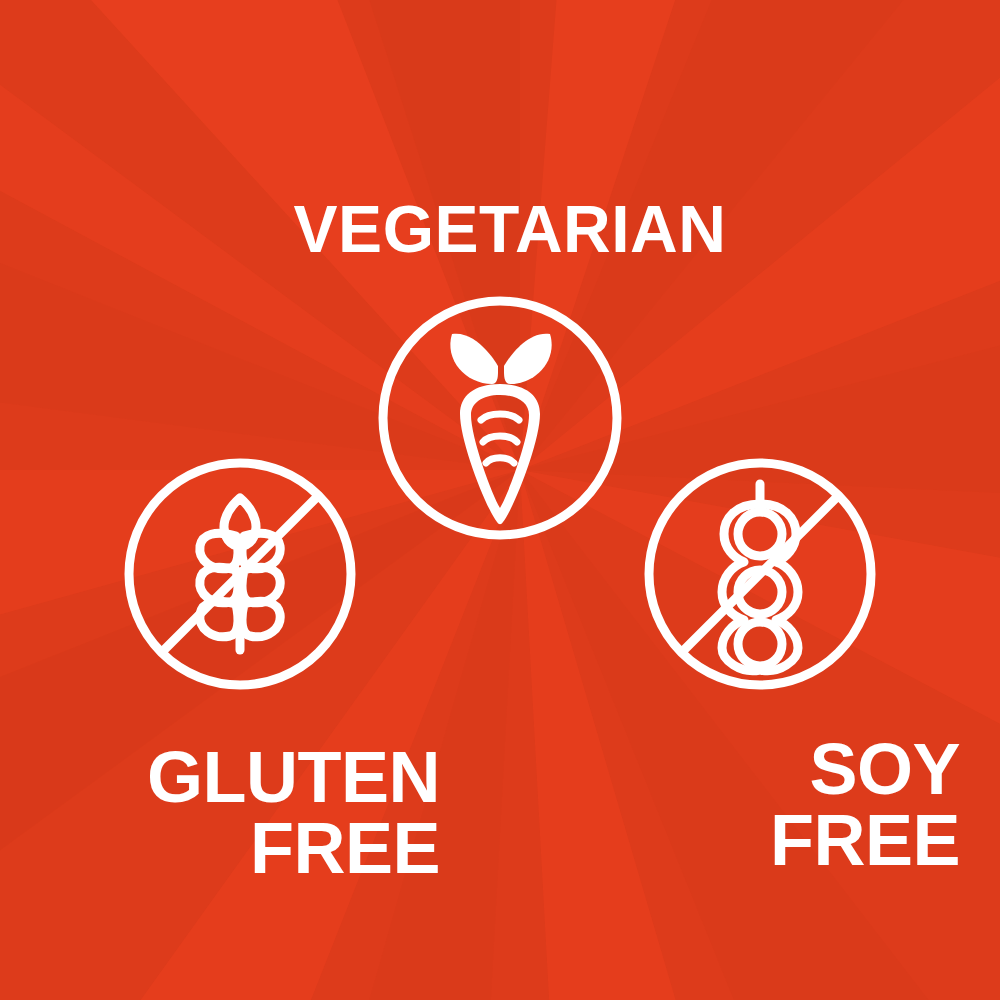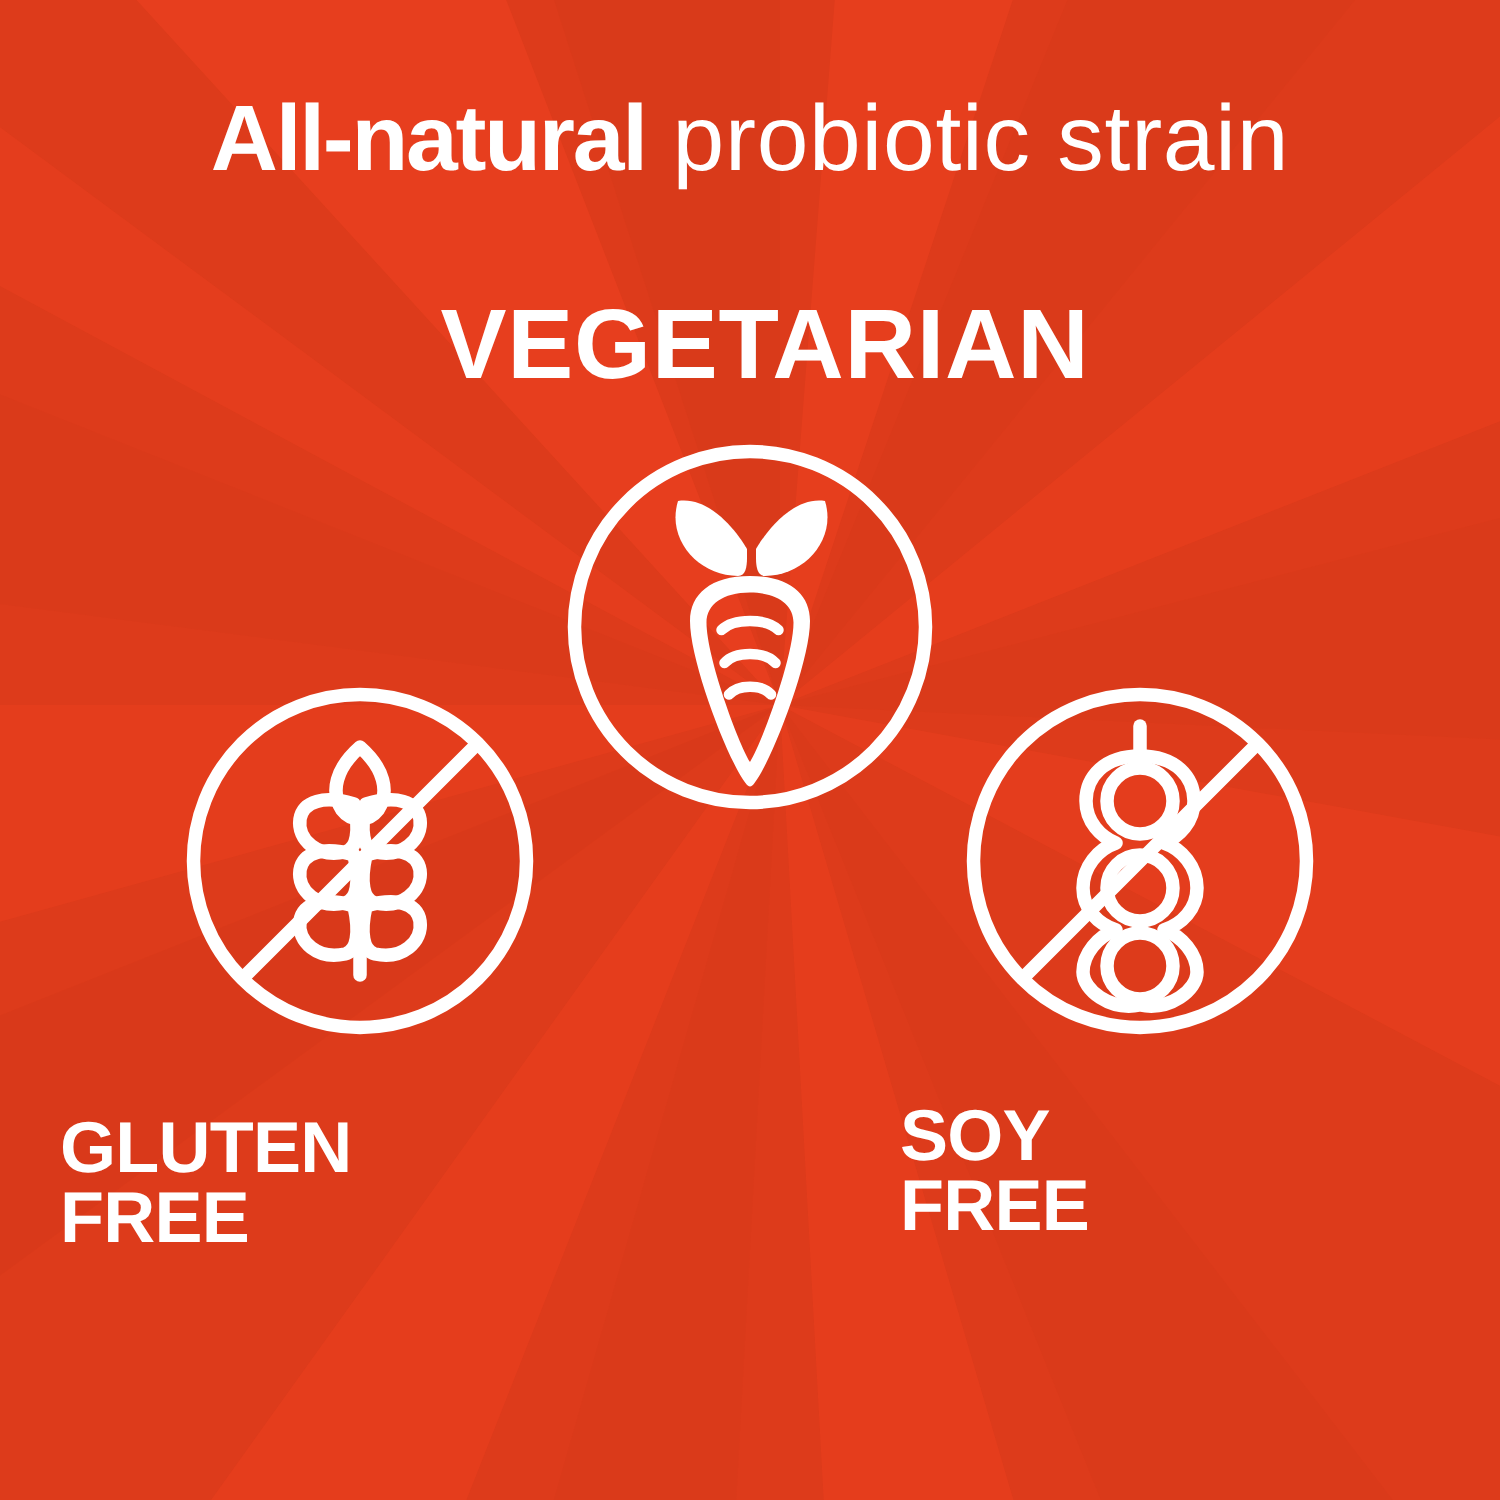--- a/index.html
+++ b/index.html
@@ -78,25 +78,25 @@
   .badge svg { display: block; }
 
   .badge-vegetarian { left: 374px; top: 292px; width: 252px; height: 252px; }
   .badge-gluten     { left: 120px; top: 454px; width: 240px; height: 240px; }
   .badge-soy        { left: 640px; top: 454px; width: 240px; height: 240px; }
 
   
   .badge-label {
     position: absolute;
     color: #FFFFFF;
-    font-size: 48px;
+    font-size: 72px;
     font-weight: 700;
     line-height: 0.98;
     letter-spacing: -0.5px;
-    text-align: left;
+    text-align: right;
     white-space: pre-line;
   }
   .label-gluten { left: 40px;  top: 742px; width: 400px; }
   .label-soy    { left: 600px; top: 734px; width: 360px; }
 </style>
 </head>
 <body>
 
 <div class="poster">
 
@@ -117,23 +117,20 @@
       <polygon points="520,470 90,1560 -260,1560" fill="#EF4120" opacity="0.45"></polygon>
       <polygon points="520,470 -560,1260 -560,900" fill="#D6391A" opacity="0.48"></polygon>
       <polygon points="520,470 -560,770 -560,470" fill="#EF4120" opacity="0.42"></polygon>
       <polygon points="520,470 -560,330 -560,40" fill="#D6391A" opacity="0.45"></polygon>
       <polygon points="520,470 -560,-110 -560,-330" fill="#EF4120" opacity="0.40"></polygon>
     </g>
   </svg>
 
   <div class="content">
 
-    <div class="headline">
-      <span class="strong">All-natural</span><span class="light"> probiotic strain</span>
-    </div>
 
     <div class="veg-title">VEGETARIAN</div>
 
     <div class="badge badge-vegetarian">
       <svg viewBox="0 0 252 252">
         <circle cx="126" cy="126" r="117" fill="none" stroke="#FFFFFF" stroke-width="9"></circle>
         <g fill="#FFFFFF">
 
           <path d="M124 74 C124 74 104 38 78 42 C70 68 92 92 118 92 C123 92 124 86 124 80 Z"></path>
 

